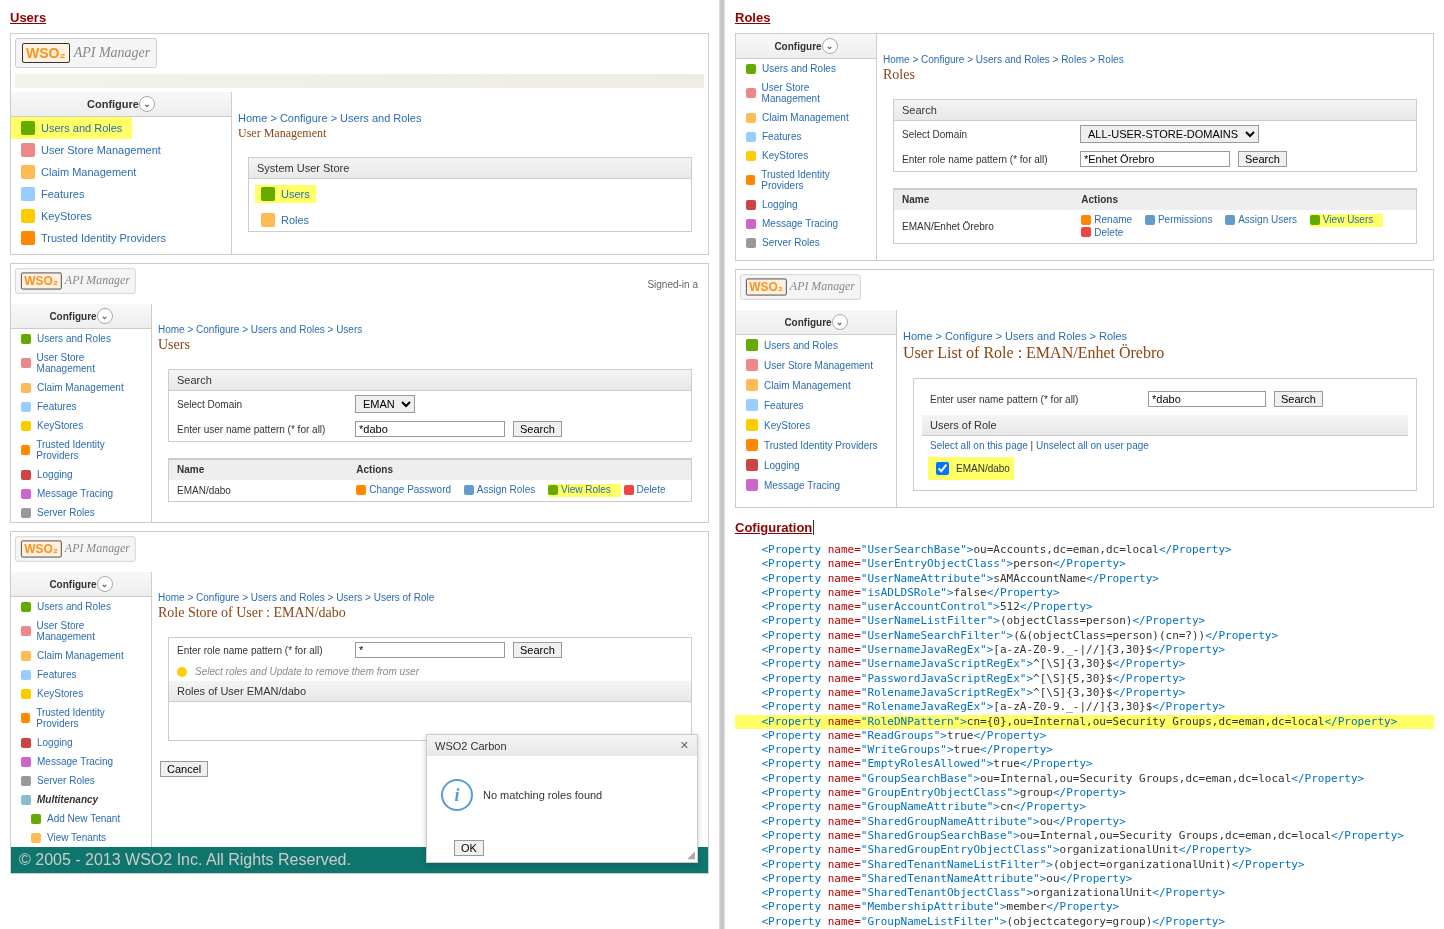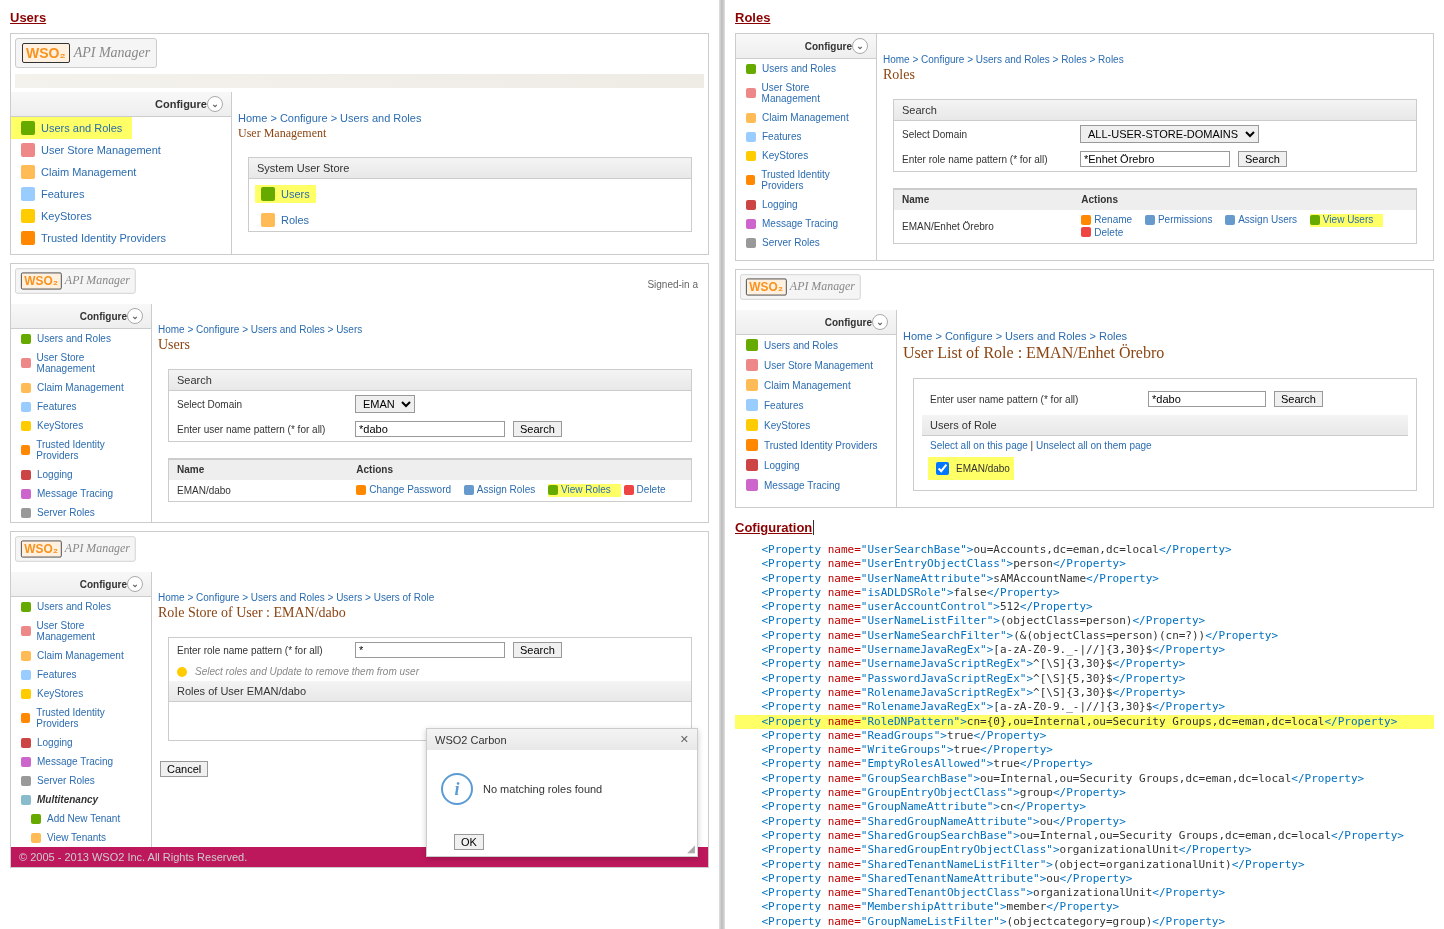--- a/index.html
+++ b/index.html
@@ -4,21 +4,21 @@
 <style>
   body { margin:0; font-family: Verdana, Arial, sans-serif; font-size:11px; color:#333; background:#fff;}
   .page { display:flex; }
   .col { flex:1; padding:6px 10px; }
   .divider { width:6px; background:linear-gradient(to right,#e0e0e0,#bbb,#e0e0e0); }
   h2.section { font-size:13px; color:#8b0000; text-decoration:underline; margin:4px 0 8px 0; font-weight:bold;}
   .app-header { background:#f5f5f5; padding:4px 6px; border:1px solid #ccc; border-radius:3px; display:inline-flex; align-items:center; margin-bottom:6px;}
   .wso2-logo { font-family: Arial; font-weight:bold; color:#f7931e; font-size:14px; border:1px solid #333; padding:1px 3px; border-radius:2px; background:#fff0e0;}
   .api-mgr { font-family: Georgia, serif; font-style:italic; color:#888; font-size:14px; margin-left:4px;}
   .panel { border:1px solid #ccc; background:#fff; margin-bottom:8px; font-size:11px;}
-  .panel-hd { background:linear-gradient(#f8f8f8,#eee); padding:4px 8px; border-bottom:1px solid #ccc; font-weight:bold; display:flex; justify-content:flex-end; align-items:center;}
+  .panel-hd { background:linear-gradient(#f8f8f8,#eee); padding:4px 8px; border-bottom:1px solid #ccc; font-weight:bold; display:flex; justify-content:center; align-items:center;}
   .chev { width:14px; height:14px; border:1px solid #aaa; border-radius:50%; display:inline-flex; align-items:center; justify-content:center; font-size:9px; color:#666; background:#fff;}
   .side-link { display:flex; align-items:center; gap:6px; padding:4px 10px; color:#2b6cb0; cursor:pointer;}
   .icn { width:14px; height:14px; display:inline-block; border-radius:2px;}
   .bc { color:#2b6cb0; font-size:11px; margin:20px 0 2px 6px;}
   h3.page-title { font-family: Georgia, serif; color:#8b4513; font-size:12px; font-weight:normal; margin:2px 6px 8px 6px;}
   .box { border:1px solid #ccc; margin:16px;}
   .box-hd { background:linear-gradient(#f4f4f4,#e8e8e8); padding:4px 8px; font-size:11px; border-bottom:1px solid #ccc;}
   .row { display:flex; align-items:center; padding:4px 8px; gap:8px;}
   .row label { width:170px; color:#333;}
   input[type=text], select { font-size:11px; padding:1px 3px; border:1px solid #999;}
@@ -33,21 +33,21 @@
   .sidebar.wide { width:160px;}
   .content { flex:1;}
   .small { font-size:10px;}
   .signed { text-align:right; font-size:10px; color:#666; padding:2px 6px;}
   .dialog { border:1px solid #ccc; background:#fff; width:270px; position:relative; box-shadow:0 2px 6px rgba(0,0,0,0.2);}
   .dlg-hd { background:linear-gradient(#f4f4f4,#e8e8e8); padding:4px 8px; display:flex; justify-content:space-between; align-items:center; font-size:11px;}
   .dlg-body { padding:14px; display:flex; align-items:center; gap:10px; font-size:11px; min-height:50px;}
   .info-icn { width:28px; height:28px; border:2px solid #5b9bd5; border-radius:50%; color:#5b9bd5; display:flex; align-items:center; justify-content:center; font-size:18px; font-weight:bold; font-style:italic; font-family: Georgia, serif;}
   .dlg-ft { padding:6px; text-align:left;margin-left:21px;}
   .resize { position:absolute; right:2px; bottom:2px; font-size:10px; color:#aaa;}
-  .footer { background:#be185d; color:#ccc; font-size:11px; padding:4px 8px;}
+  .footer { background:#0f766e; color:#ccc; font-size:16px; padding:4px 8px;}
   .cfg-code { font-family: Consolas, monospace; font-size:11px; white-space:pre; line-height:1.3;}
   .cfg-code .ob { color:#0070c0;}
   .cfg-code .on { color:#c00000;}
   .cfg-code .os { color:#0070c0;}
   .cfg-code .ov { color:#333;}
   .cfg-code .oc { color:#0070c0;}
   .hl-line { background:#ffff66;}
   .link-blue { color:#2b6cb0;}
   .chk { display:inline-flex; align-items:center; gap:4px;}
   .muted-italic { color:#888; font-style:italic;}
@@ -460,21 +460,21 @@
       <div class="content">
         <div class="bc">Home &gt; Configure &gt; Users and Roles &gt; Roles</div>
         <h3 class="page-title" style="font-size:16px;">User List of Role : EMAN/Enhet Örebro</h3>
         <div class="box" style="padding:8px;">
           <div class="row">
                 <label style="width:210px;">Enter user name pattern (* for all)</label>
             <input type="text" style="width: 110px;" value="*dabo">
             <button>Search</button>
               </div>
           <div class="box-hd" style="margin-top:4px;">Users of Role</div>
-          <div style="padding:4px 8px;"><span class="link-blue">Select all on this page</span> | <span class="link-blue">Unselect all on them page</span></div>
+          <div style="padding:4px 8px;"><span class="link-blue">Select all on this page</span> | <span class="link-blue">Unselect all on user page</span></div>
           <div class="hl" style="margin:2px 6px; padding:2px 4px;">
             <label class="chk">
                   <input type="checkbox" checked="" style="">
                   <span>EMAN/dabo</span>
                 </label>
           </div>
         </div>
       </div>
     </div>
   </div>

